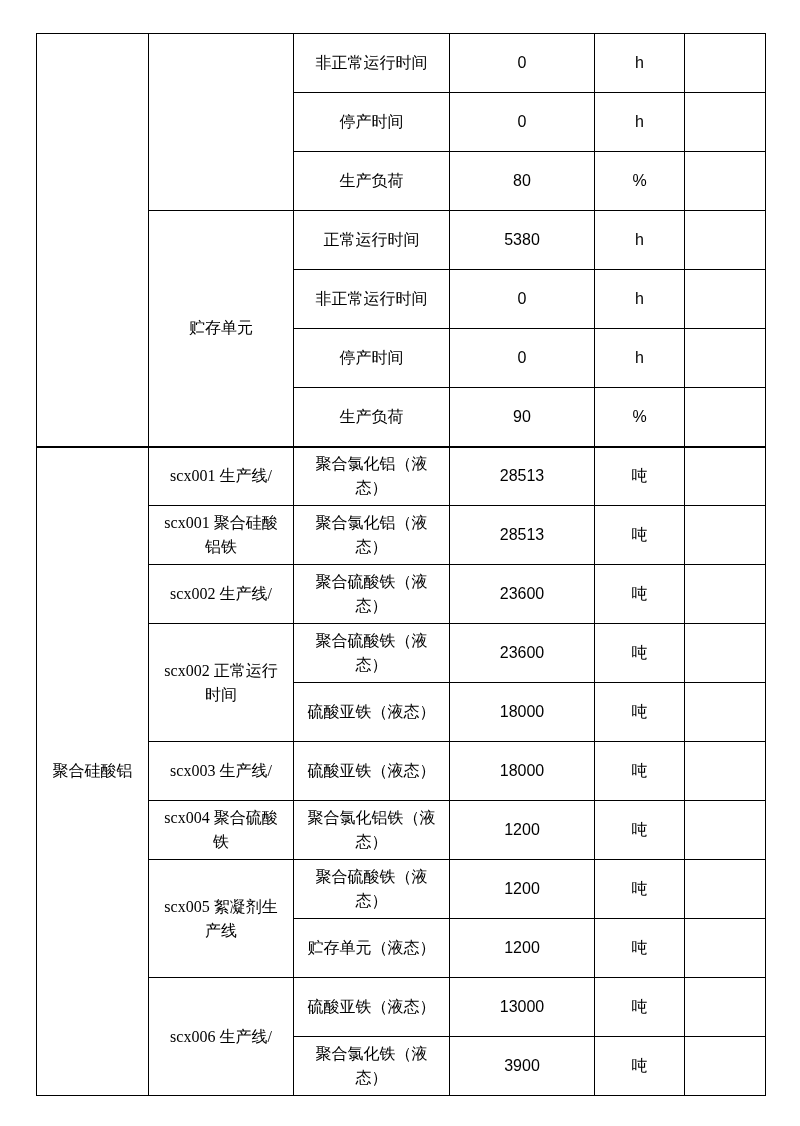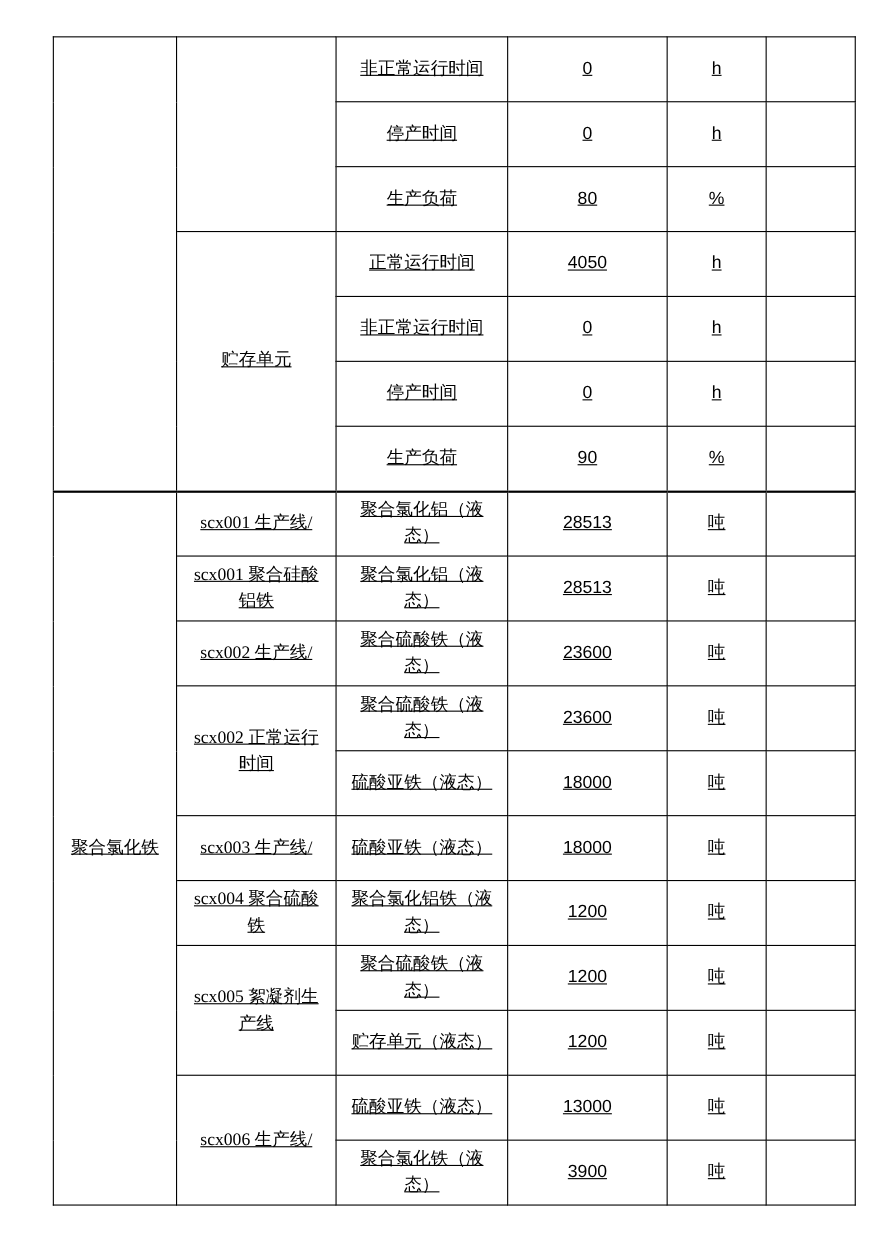--- a/index.html
+++ b/index.html
@@ -17,23 +17,22 @@
   .page {
     position: relative;
     width: 800px;
     height: 1126px;
     background: #ffffff;
   }
   table.report {
     border-collapse: collapse;
     table-layout: fixed;
     width: 729px;
-    margin: 33px 0 0 48px;
+    margin: 33px 0 0 36px;
     font-size: 16px;
-    text-decoration: underline;
   }
   table.report td {
     border: 1px solid #000000;
     text-align: center;
     vertical-align: middle;
     padding: 2px 12px;
     line-height: 1.5;
     font-size: 16px;
     color: #000000;
     word-break: normal;
@@ -86,21 +85,21 @@
       </tr>
       <tr>
         <td>生产负荷</td>
         <td class="num">80</td>
         <td class="num">%</td>
         <td></td>
       </tr>
       <tr>
         <td rowspan="4">贮存单元</td>
         <td>正常运行时间</td>
-        <td class="num">4050</td>
+        <td class="num">5380</td>
         <td class="num">h</td>
         <td></td>
       </tr>
       <tr>
         <td>非正常运行时间</td>
         <td class="num">0</td>
         <td class="num">h</td>
         <td></td>
       </tr>
       <tr>
@@ -110,21 +109,21 @@
         <td></td>
       </tr>
       <tr>
         <td>生产负荷</td>
         <td class="num">90</td>
         <td class="num">%</td>
         <td></td>
       </tr>
 
       <tr class="sec-start">
-        <td rowspan="11">聚合氯化铁</td>
+        <td rowspan="11">聚合硅酸铝</td>
         <td>scx001 生产线/</td>
         <td>聚合氯化铝（液态）</td>
         <td class="num">28513</td>
         <td>吨</td>
         <td></td>
       </tr>
       <tr>
         <td>scx001 聚合硅酸铝铁</td>
         <td>聚合氯化铝（液态）</td>
         <td class="num">28513</td>

